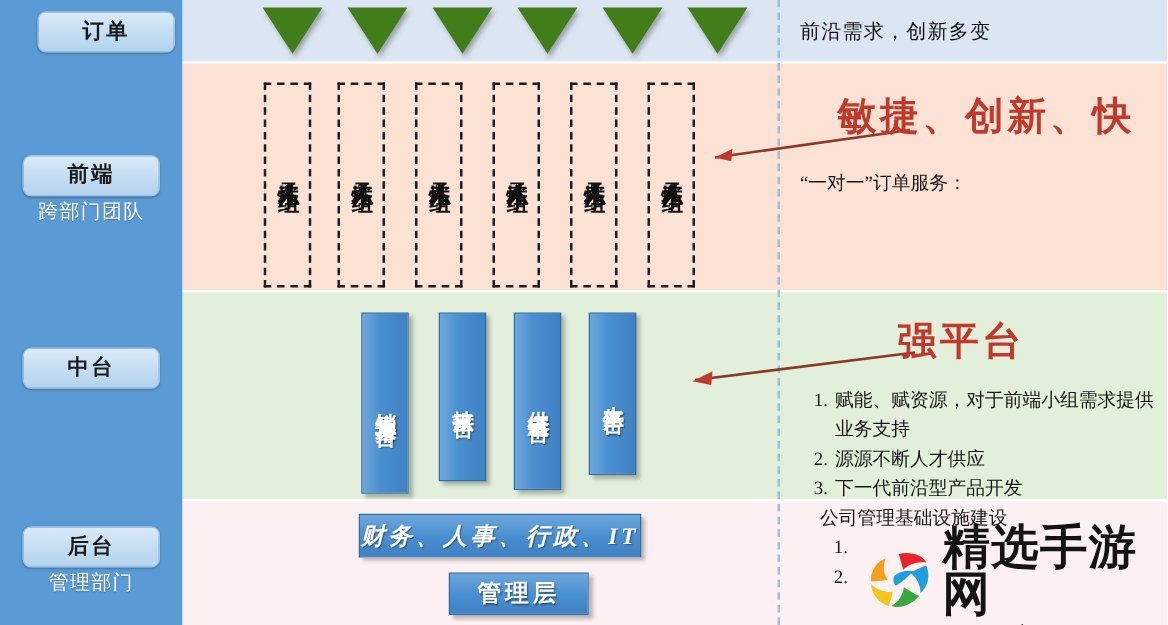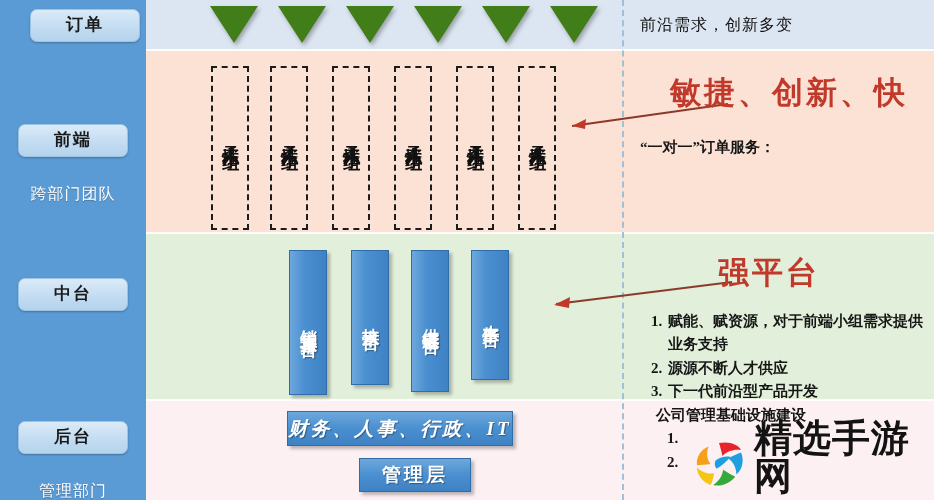--- a/index.html
+++ b/index.html
@@ -27,21 +27,21 @@
     border:1px solid #9ec4e4;
     border-radius:7px;
     box-shadow:0 1px 2px rgba(0,0,0,.25);
     color:#1a1a1a;
     font-size:17px;
     font-weight:bold;
     letter-spacing:2px;
     line-height:1.15;
   }
   .rail-sub{
-    margin-top:27px;
+    margin-top:2px;
     color:#ffffff;
     font-size:16px;
     letter-spacing:1px;
     text-shadow:0 1px 1px rgba(0,0,0,.25);
   }
 
   
   #content{position:absolute;left:146px;top:0;width:788px;height:500px;padding-left:47px;}
 
   .band{position:absolute;left:0;width:788px;}
@@ -133,21 +133,20 @@
     font-size:31px;
     letter-spacing:3px;
     font-family:"Liberation Serif","DejaVu Serif",serif;
   }
   .side-note{
     position:absolute;
     color:#161616;
     font-size:15px;
     line-height:1.55;
     font-family:"Liberation Serif","DejaVu Serif",serif;
-    font-weight:bold;
   }
   .side-note .hd{display:block;}
   .side-note ol{margin:0;padding-left:26px;}
   .side-note li{padding-left:2px;}
   .top-note{
     position:absolute;
     color:#111;
     font-size:16px;
     letter-spacing:1px;
     font-family:"Liberation Serif","DejaVu Serif",serif;

